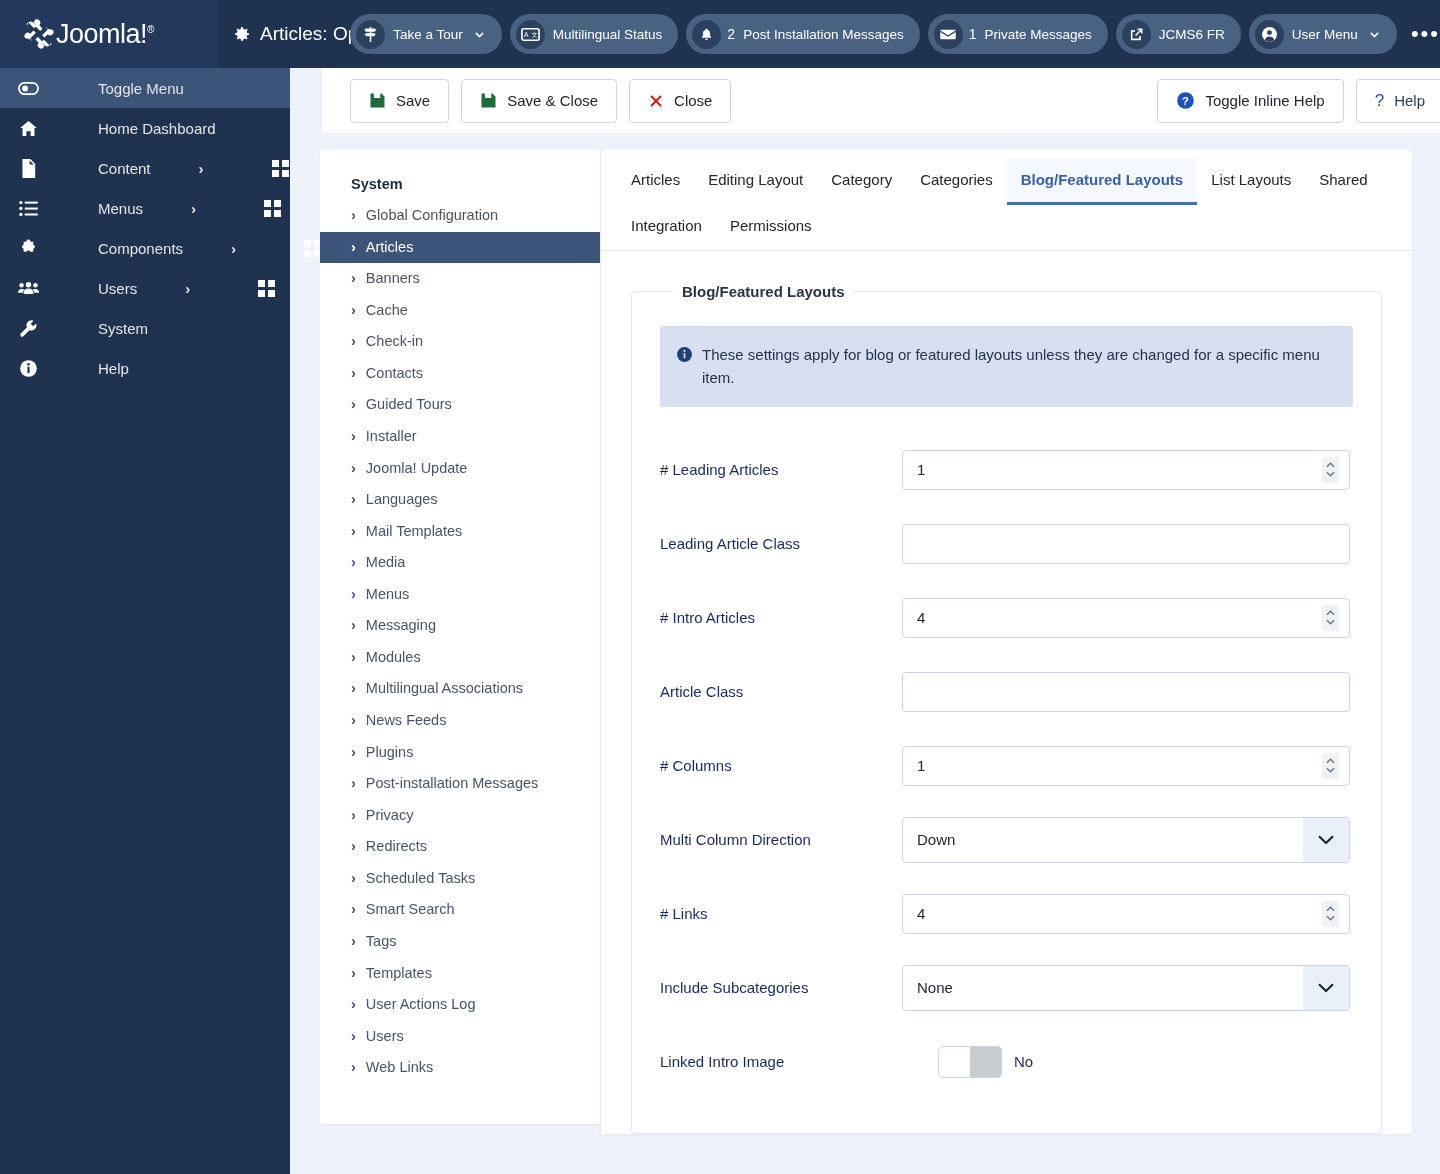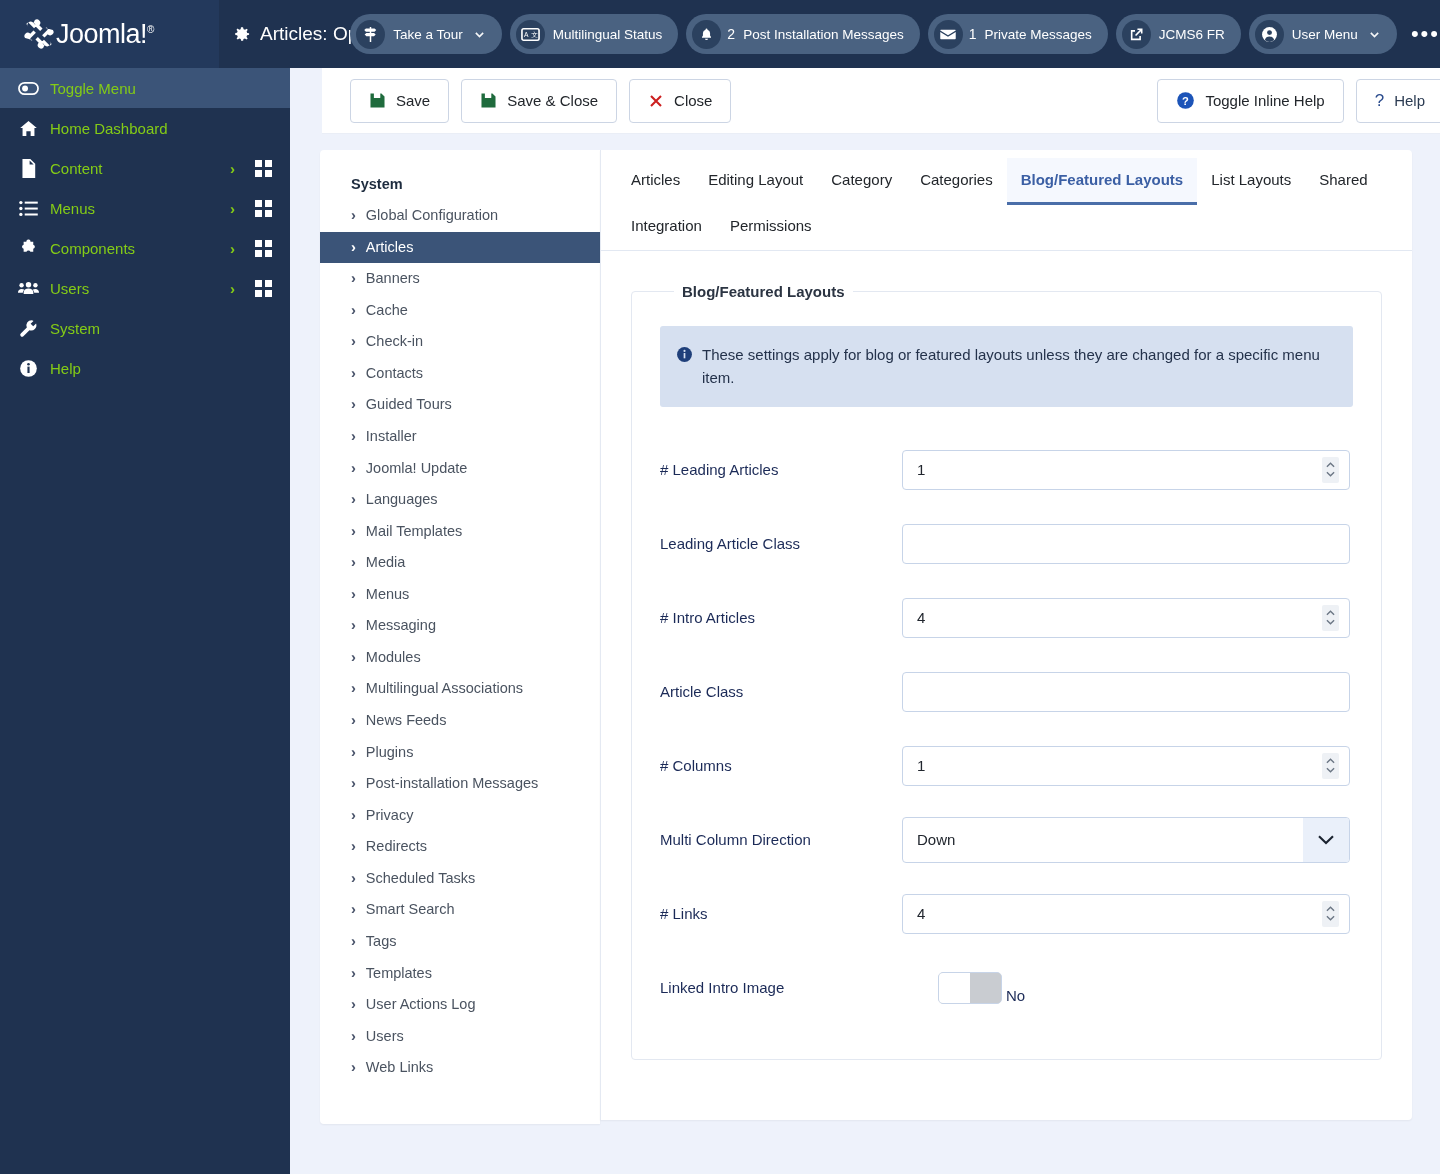--- a/index.html
+++ b/index.html
@@ -49,21 +49,21 @@
   .pill .cnt { font-size: 14px; margin-left: -2px; }
   .pill .chev { margin-left: 2px; opacity: .95; }
   .dots { color: #fff; font-size: 22px; letter-spacing: 2px; margin-left: 14px; line-height: 1; }
   
   .sidebar {
     position: absolute; top: 68px; left: 0; width: 290px; height: 1106px;
     background: #1f3250;
   }
   .side-item {
     display: flex; align-items: center; height: 40px;
-    padding: 0 18px 0 14px; color: #84cc16; font-size: 15px;
+    padding: 0 18px 0 14px; color: #e5e5e5; font-size: 15px; gap: 48px;
   }
   .side-item.toggle { background: #3b5478; height: 40px; }
   .side-ico {
     width: 28px; flex: 0 0 28px; display: flex;
     align-items: center; justify-content: center; margin-right: 8px;
   }
   .side-label { flex: 1; }
   .side-arrow { margin-right: 20px; font-weight: 700; font-size: 15px; }
   .grid-ico { display: grid; grid-template-columns: 7px 7px; grid-gap: 3px; }
   .grid-ico i { width: 7px; height: 7px; background: #fff; display: block; }
@@ -164,21 +164,21 @@
     width: 100%; height: 46px; border: 1px solid #c7d4e8;
     border-radius: 4px; background: #fff; font-size: 15px;
     color: #21262e; padding: 0 58px 0 14px; display: flex;
     align-items: center;
   }
   .sel-btn {
     position: absolute; right: 1px; top: 1px; bottom: 1px; width: 46px;
     background: #eaf0fa; border-radius: 0 3px 3px 0;
     display: flex; align-items: center; justify-content: center;
   }
-  .switch-row { display: flex; align-items: flex-end; gap: 4px; padding-left: 36px; }
+  .switch-row { display: flex; align-items: center; gap: 12px; padding-left: 36px; }
   .switch {
     width: 64px; height: 32px; border: 1px solid #c7d4e8;
     border-radius: 5px; background: #c9ccd1; display: flex;
     overflow: hidden;
   }
   .switch .knob { width: 50%; background: #fff; }
   .switch .track { width: 50%; background: #c9ccd1; }
   .switch-label { font-size: 15px; color: #1b2a57; }
 </style>
 </head>
@@ -634,20 +634,35 @@
                 <div class="fctl"><input class="inp" type="text" value="4" style=""><span class="spin">
                     <svg width="9" height="6" viewBox="0 0 10 6">
                       <path fill="none" stroke="#6b7684" stroke-width="1.5" d="M1 5 5 1l4 4"></path>
                     </svg>
                     <svg width="9" height="6" viewBox="0 0 10 6">
                       <path fill="none" stroke="#6b7684" stroke-width="1.5" d="M1 1l4 4 4-4"></path>
                     </svg>
                   </span></div>
               </div>
               <div class="frow">
+                <div class="flabel">Include Subcategories</div>
+                <div class="fctl">
+                  <div class="sel-wrap">
+                    <div class="sel">
+                      <span>None</span>
+                    </div>
+                    <span class="sel-btn">
+                      <svg width="20" height="13" viewBox="0 0 20 13">
+                        <path fill="none" stroke="#1b2330" stroke-width="2.1" d="M3 3.2 10 10l7-6.8"></path>
+                      </svg>
+                    </span>
+                  </div>
+                </div>
+              </div>
+              <div class="frow">
                 <div class="flabel">Linked Intro Image</div>
                 <div class="fctl">
                   <div class="switch-row">
                     <div class="switch">
                       <span class="knob"></span>
                       <span class="track"></span>
                     </div>
                     <span class="switch-label">No</span>
                   </div>
                 </div>

